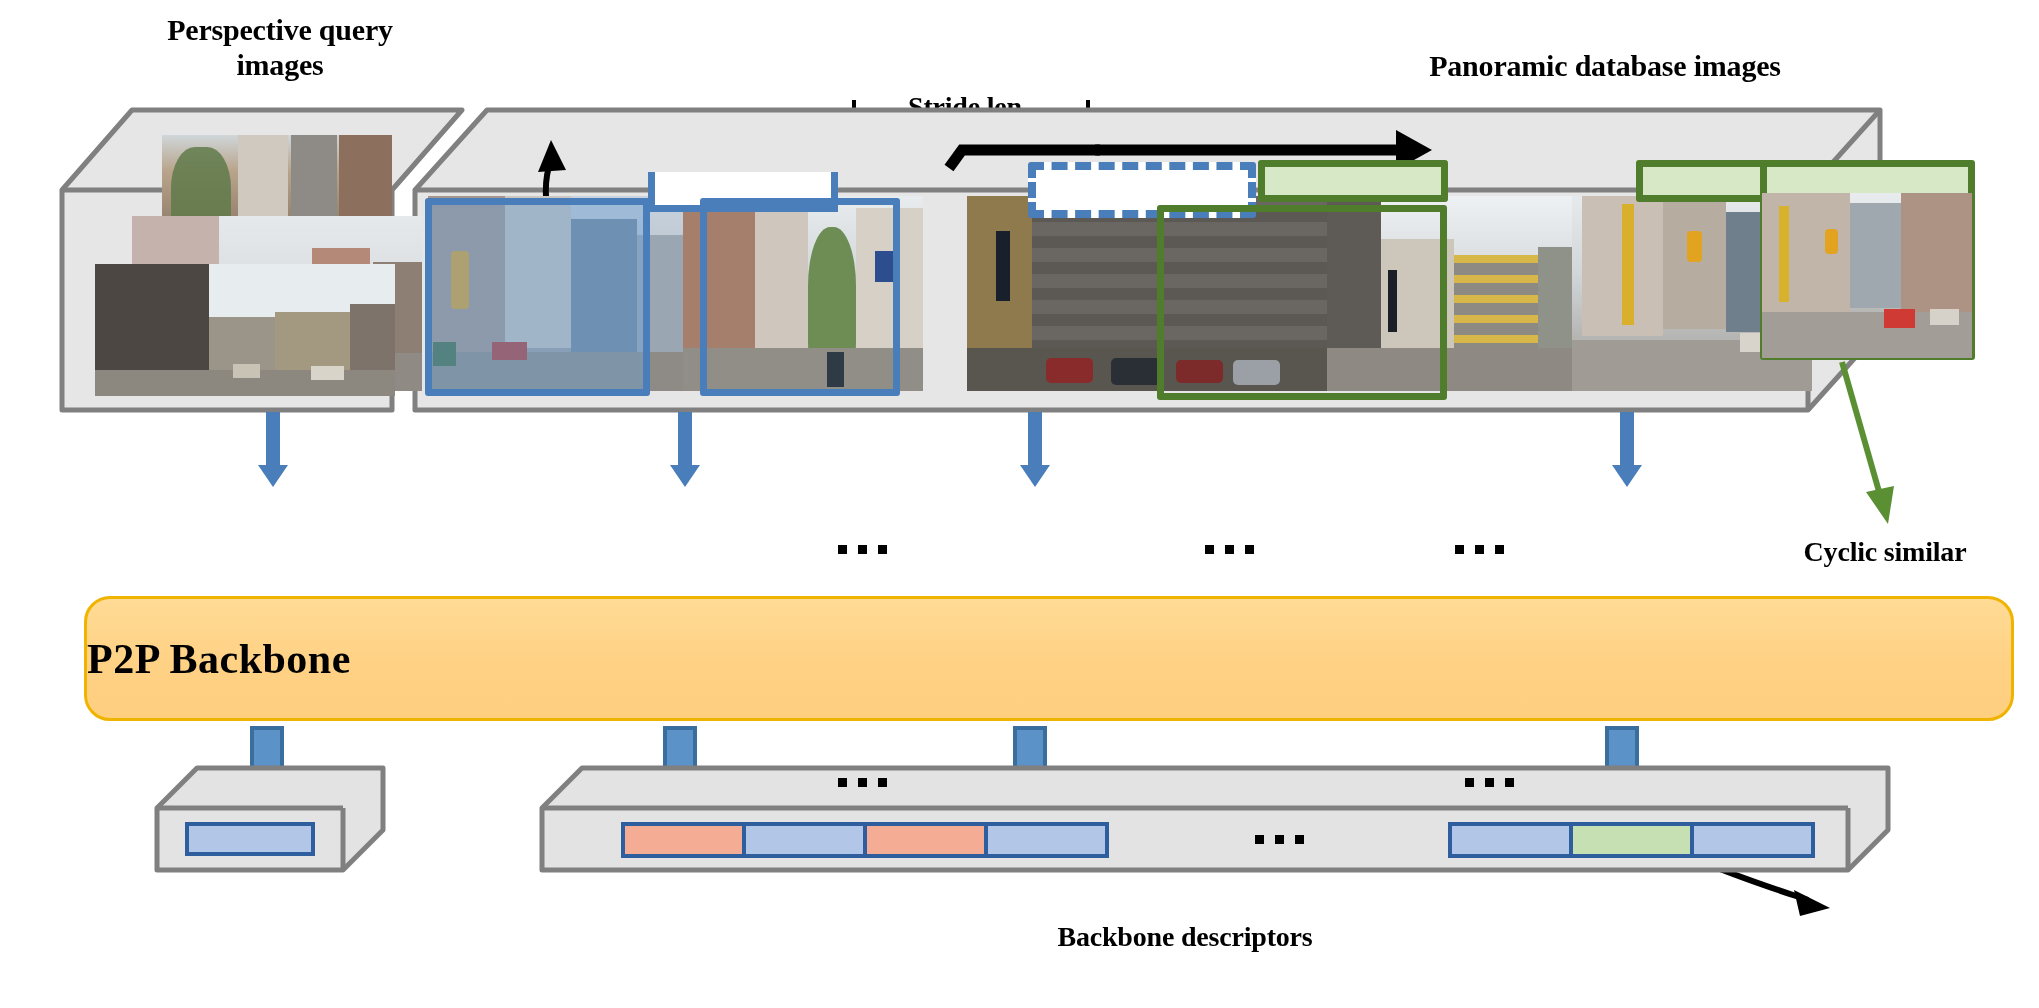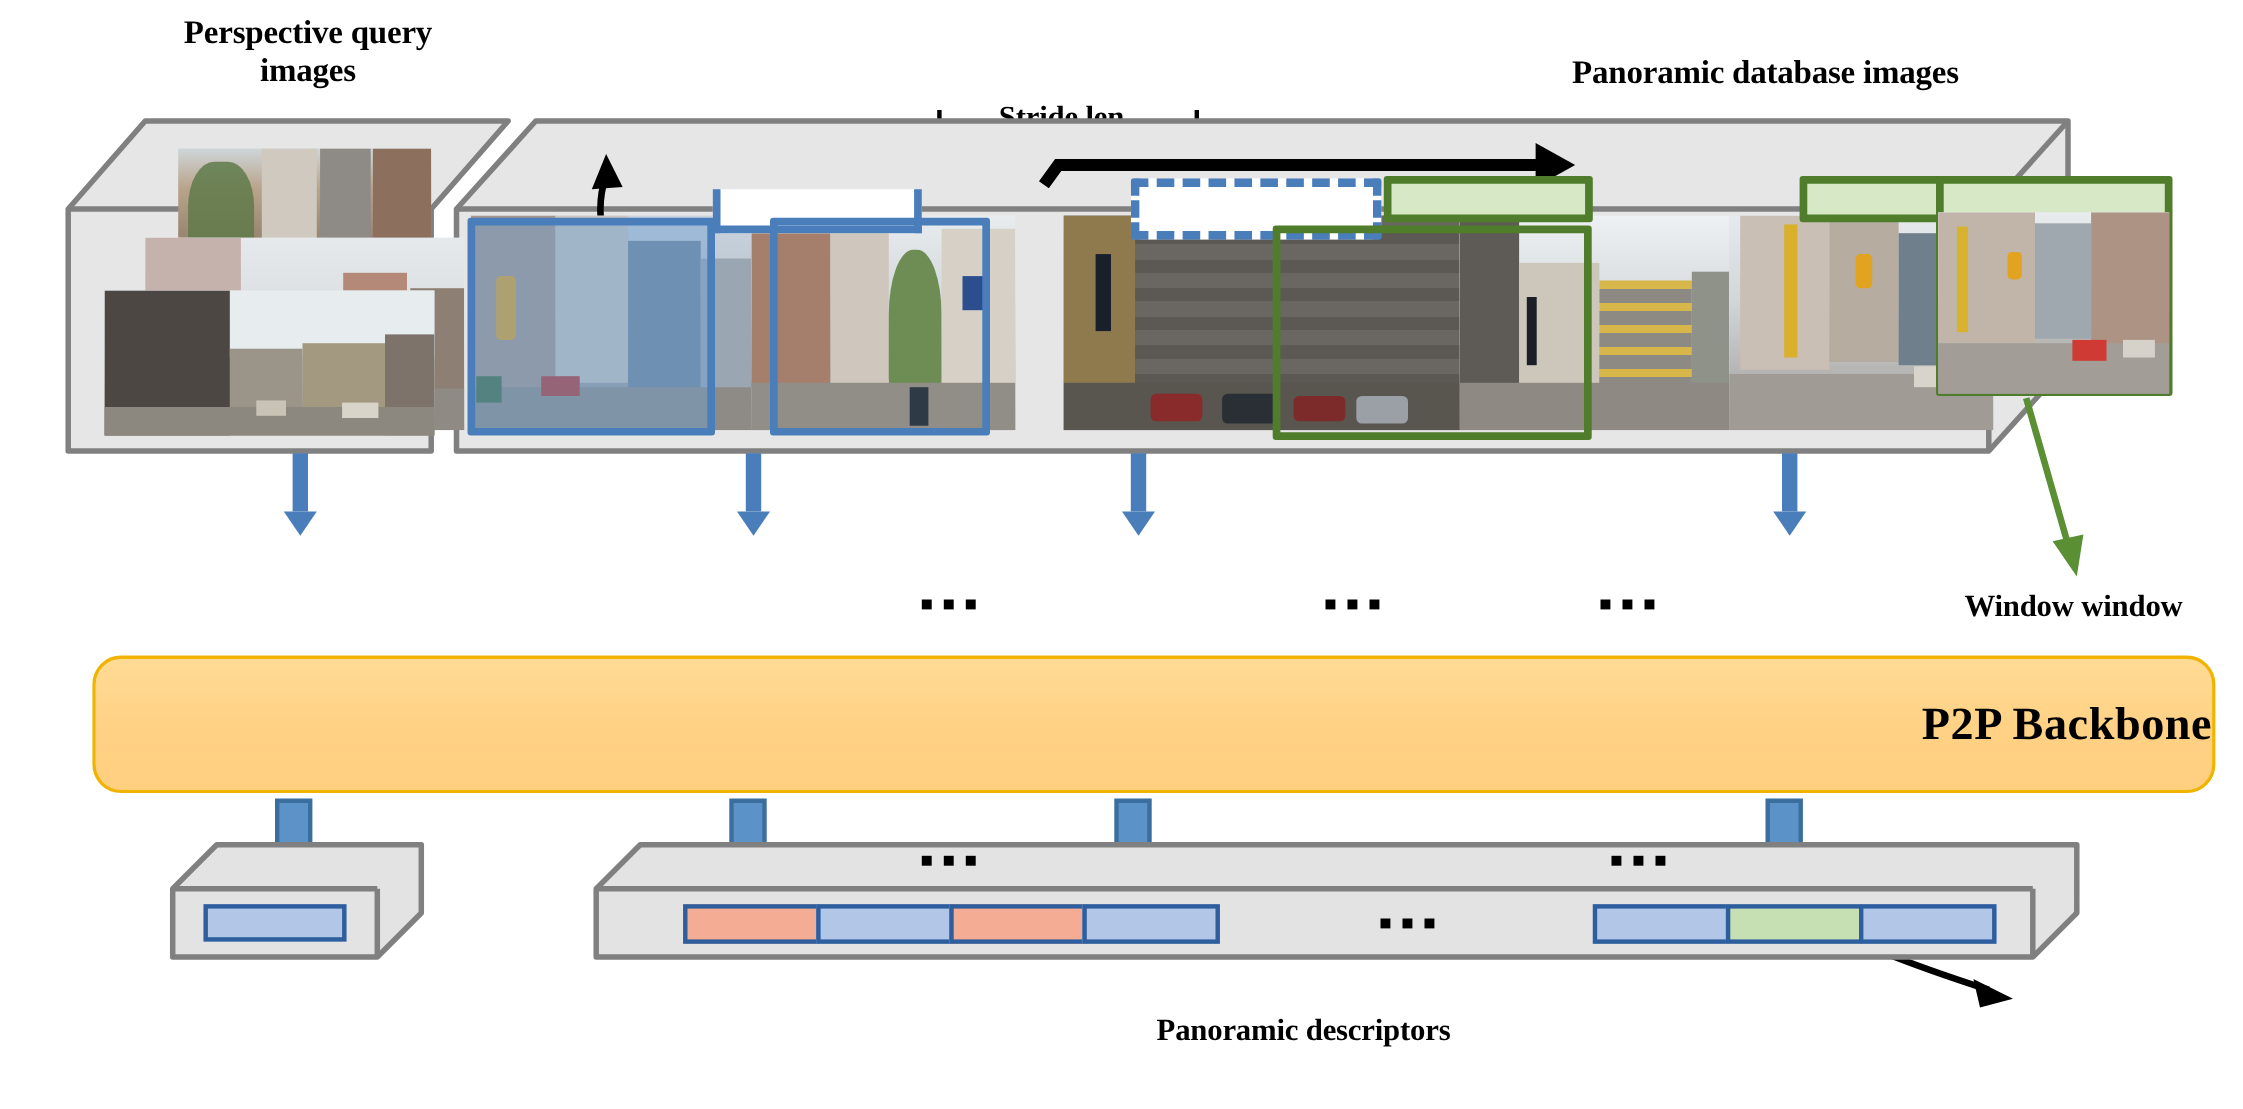--- a/index.html
+++ b/index.html
@@ -54,21 +54,21 @@
   .win.tint { background: rgba(110,160,210,0.45); }
   .win.green { border-color: #4f7d2b; }
   .win.green.tint { background: rgba(150,195,120,0.45); }
 
   
   #backbone {
     position: absolute;
     background: linear-gradient(180deg,#ffdb95 0%, #ffd184 55%, #ffcf80 100%);
     border: 3px solid #f0b400;
     border-radius: 26px;
-    display: flex; align-items: center; justify-content: flex-end;
+    display: flex; align-items: center; justify-content: flex-start;
   }
   #backbone-label {
     font-size: 42px; font-weight: bold; color: #000;
     letter-spacing: 0.5px;
   }
 
   
   .barrow { position: absolute; }
   .barrow .shaft {
     position: absolute; left: 50%; transform: translateX(-50%);
@@ -109,21 +109,21 @@
 images</div>
 
   <div class="lbl" style="left:468px; top:103px; width:220px; font-size:28px;">Slide Stride</div>
 
   <div class="lbl" style="left:620px; top:176px; width:230px; font-size:28px;">Overlap area</div>
 
   <div class="lbl" style="left:855px; top:90px; width:220px; font-size:28px;">Stride len</div>
 
   <div class="lbl" style="left:1125px; top:145px; width:260px; font-size:28px;">Sliding window</div>
 
-  <div class="lbl" style="left:1760px; top:535px; width:250px; font-size:28px;">Window window</div>
+  <div class="lbl" style="left:1760px; top:535px; width:250px; font-size:28px;">Cyclic similar</div>
 
   <div class="tick" style="left:852px; top:100px; height:132px;"></div>
   <div class="tick" style="left:1086px; top:100px; height:132px;"></div>
   <svg class="overlay" viewBox="0 0 2039 1008">
     <line x1="862" y1="120" x2="1076" y2="120" stroke="#000" stroke-width="5"></line>
     <polygon points="852,120 876,110 876,130" fill="#000"></polygon>
     <polygon points="1086,120 1062,110 1062,130" fill="#000"></polygon>
   </svg>
 
   <div class="slab" style="left:62px; top:110px; width:400px; height:300px;">
@@ -372,16 +372,16 @@
       <i></i>
       <i></i>
   </div>
   <div class="dotgrp" style="left:1255px; top:835px;">
     <i></i>
       <i></i>
       <i></i>
   </div>
 
 
-  <div class="lbl" style="left:1000px; top:920px; width:370px; font-size:28px;">Panoramic descriptors</div>
+  <div class="lbl" style="left:1000px; top:920px; width:370px; font-size:28px;">Backbone descriptors</div>
 
 
 </div>
 
 </body></html>

